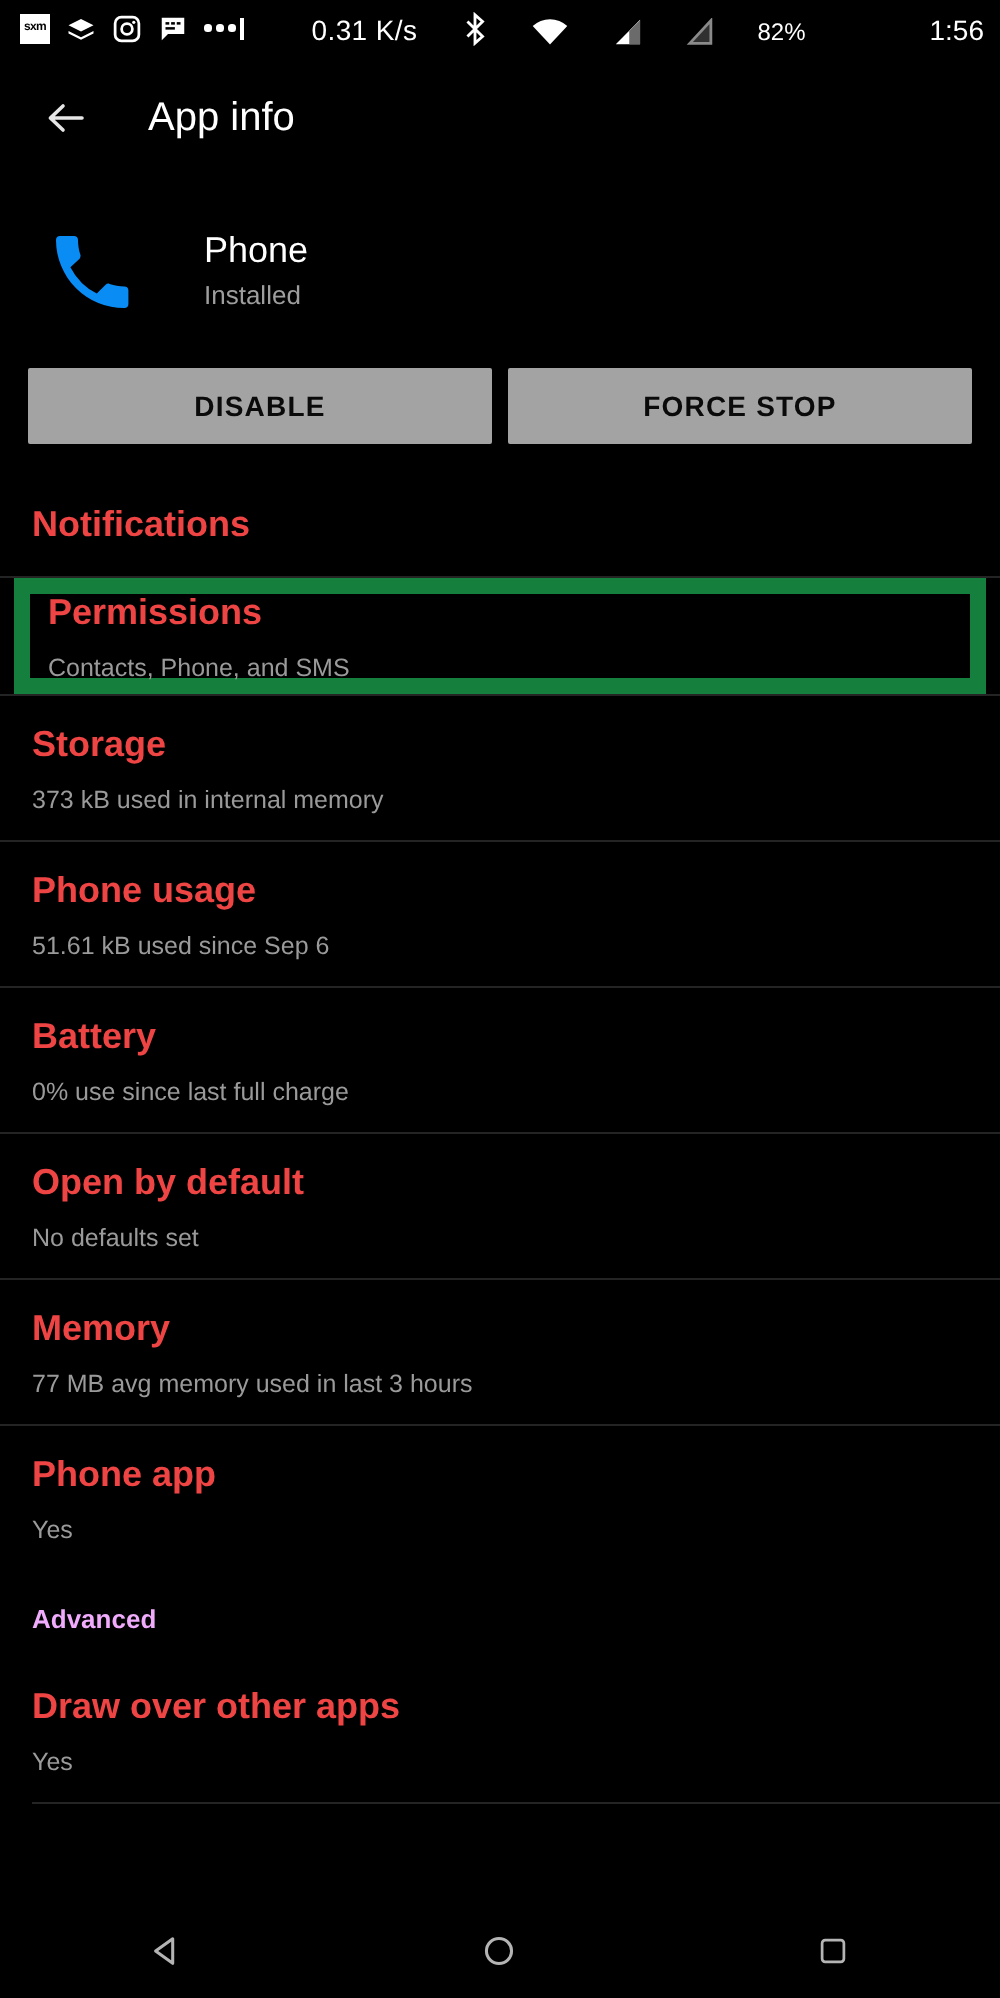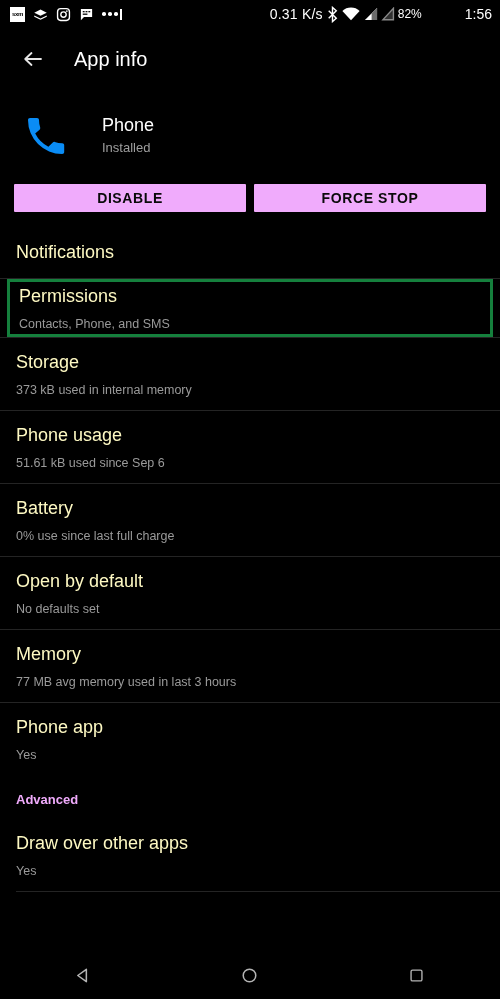--- a/index.html
+++ b/index.html
@@ -10,21 +10,21 @@
     overflow:hidden;
   }
   .screen { position:relative; width:500px; height:999px; background:#000; }
 
   
   .statusbar {
     height:28px; display:flex; align-items:center;
     padding:0 8px 0 10px; color:#fff;
   }
   .status-left { display:flex; align-items:center; gap:8px; }
-  .status-right { margin-left:auto; display:flex; align-items:center; gap:3px; }
+  .status-right { margin-left:auto; display:flex; align-items:flex-end; gap:22px; }
   .sicon { display:block; }
   .sxm {
     width:15px; height:15px; background:#fff; color:#000;
     font-size:6px; font-weight:bold; line-height:15px; text-align:center;
     letter-spacing:-0.3px;
   }
   .netspeed { font-size:14px; letter-spacing:0.2px; }
   .batt { font-size:12px; }
   .clock { font-size:14px;margin-left:40px; }
   .dots { display:flex; align-items:center; gap:2.5px; }
@@ -44,43 +44,43 @@
   
   .app-header { display:flex; align-items:center; padding:22px 0 20px 22px; }
   .app-icon { width:48px; height:48px; flex:none; }
   .app-meta { margin-left:32px; }
   .app-name { color:#fff; font-size:18px; line-height:22px; }
   .app-state { color:#9e9e9e; font-size:13px; line-height:20px; margin-top:2px; }
 
   
   .btn-row { display:flex; gap:8px; padding:0 14px; margin-top:4px; }
   .btn {
-    flex:1; height:28px; background:#f0abfc; color:#0a0a0a;
+    flex:1; height:38px; background:#a3a3a3; color:#0a0a0a;
     font-size:14px; font-weight:bold; letter-spacing:0.6px;
     display:flex; align-items:center; justify-content:center;
     border:none; cursor:pointer; border-radius:1px;
     font-family:"Liberation Sans", sans-serif;
   }
 
   
   .list { margin-top:14px; }
   .row {
     position:relative; padding:0 16px; display:flex; flex-direction:column;
     justify-content:center; cursor:pointer;
   }
-  .row-title { color:#fef9c3; font-size:18px; line-height:24px; font-weight:400; }
+  .row-title { color:#ef4444; font-size:18px; line-height:24px; font-weight:700; }
   .row-sub { color:#9a9a9a; font-size:12.5px; line-height:18px; margin-top:7px; }
   .row.single { height:52px; }
   .row.dual { height:72px; }
   .divider { height:1px; background:#242424; width:100%; }
   .divider.inset { margin-left:16px; width:calc(100% - 16px); }
 
   .row.selected {
     margin:0 7px; padding:0 9px;
-    border:3px solid #15803d; height:58px; justify-content:center;
+    border:8px solid #15803d; height:58px; justify-content:center;
   }
   .section-head {
     color:#f0abfc; font-size:13px; font-weight:bold;
     padding:16px 16px 10px 16px; line-height:18px;
   }
 
   
   .navbar {
     position:absolute; left:0; bottom:0; width:500px; height:48px;
     display:flex; align-items:center; justify-content:space-around;

